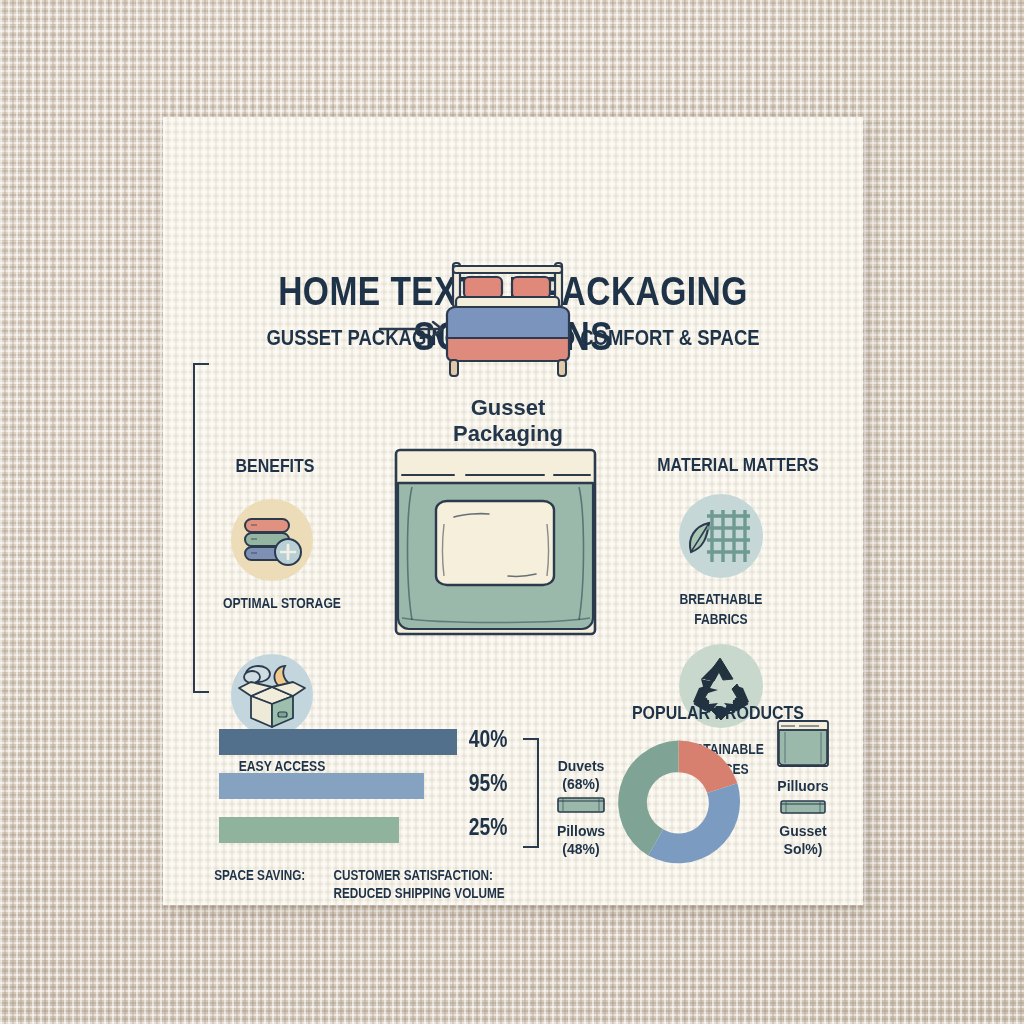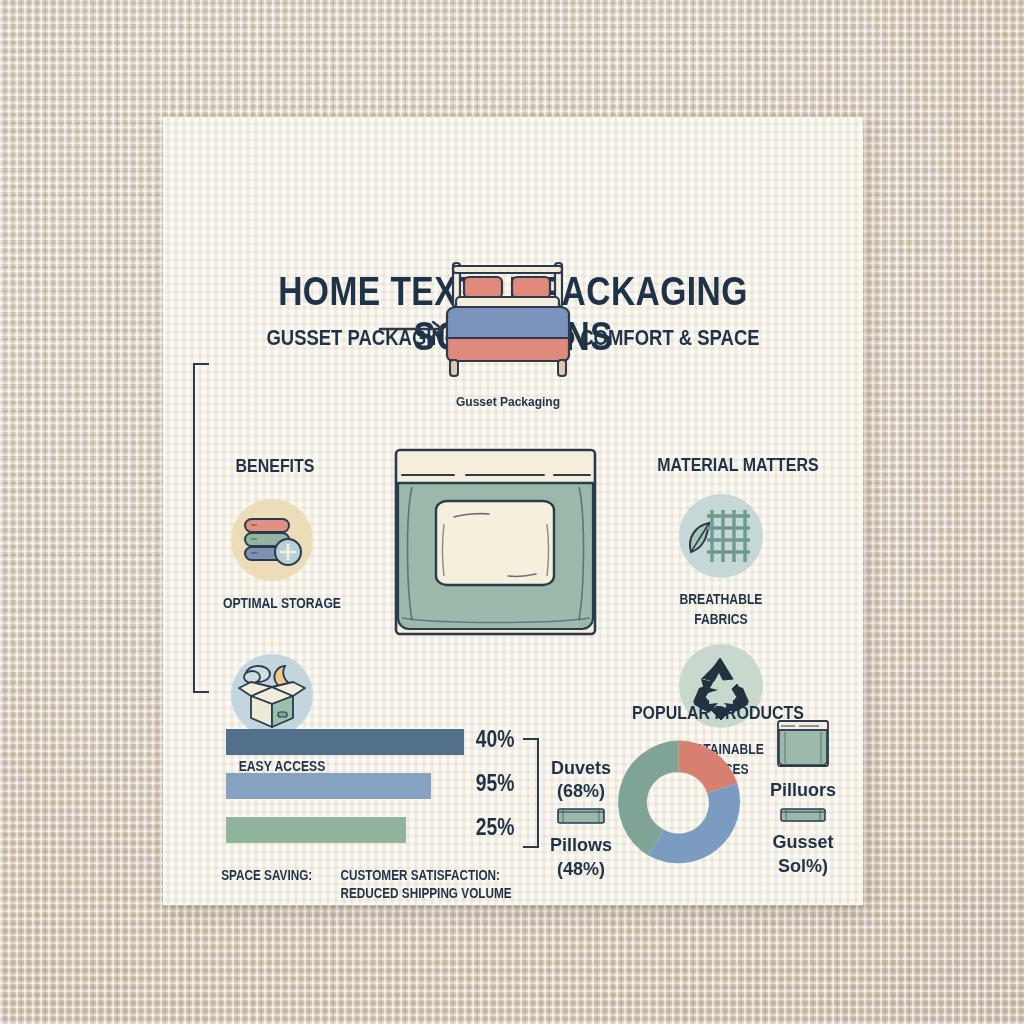--- a/index.html
+++ b/index.html
@@ -61,39 +61,39 @@
   .item-label{
     position:absolute; width:190px; text-align:center;
     font-size:14.5px; font-weight:bold; color:#1e3248; line-height:1.35;
   }
 
   
   #arrow{ position:absolute; left:215px; top:203px; width:72px; height:18px; }
   #bed{ position:absolute; left:270px; top:140px; width:150px; height:125px; }
   #gusset-caption{
     position:absolute; left:255px; top:278px; width:180px; text-align:center;
-    font-size:12px; color:#23364a; font-weight:bold;
+    font-size:22px; color:#23364a; font-weight:bold;
   }
   #pouch{ position:absolute; left:225px; top:325px; width:215px; height:200px; }
 
   
-  #barchart{ position:absolute; left:63px; top:612px; width:300px; height:131px; }
+  #barchart{ position:absolute; left:56px; top:612px; width:300px; height:131px; }
   .bar{ position:absolute; height:26px; left:0; }
   .bar-val{
     position:absolute; left:246px; font-size:23px; font-weight:bold; color:#1e3248;
   }
   .bar-caption{
     position:absolute; font-size:14px; font-weight:bold; color:#1e3248; line-height:1.25;
   }
 
   
   #donut-head{ position:absolute; left:430px; top:585px; width:250px; text-align:center;
     font-size:19px; font-weight:bold; color:#1e3248; }
   #donut{ position:absolute; left:448px; top:618px; width:135px; height:135px; }
-  .legend{ position:absolute; font-size:18px; font-weight:bold; color:#1e3248; line-height:1.3; text-align:center; }
+  .legend{ position:absolute; font-size:14px; font-weight:bold; color:#1e3248; line-height:1.3; text-align:center; }
 </style>
 </head>
 <body>
 
 <div id="card">
 
   <div id="title" class="cond">HOME TEXTILE PACKAGING SOLUTIONS</div>
   <div id="subtitle" class="cond">GUSSET PACKAGING: ENHANCED COMFORT &amp; SPACE</div>
 
   <div class="sec-head cond" style="left:-8px; top:338px;">BENEFITS</div>

